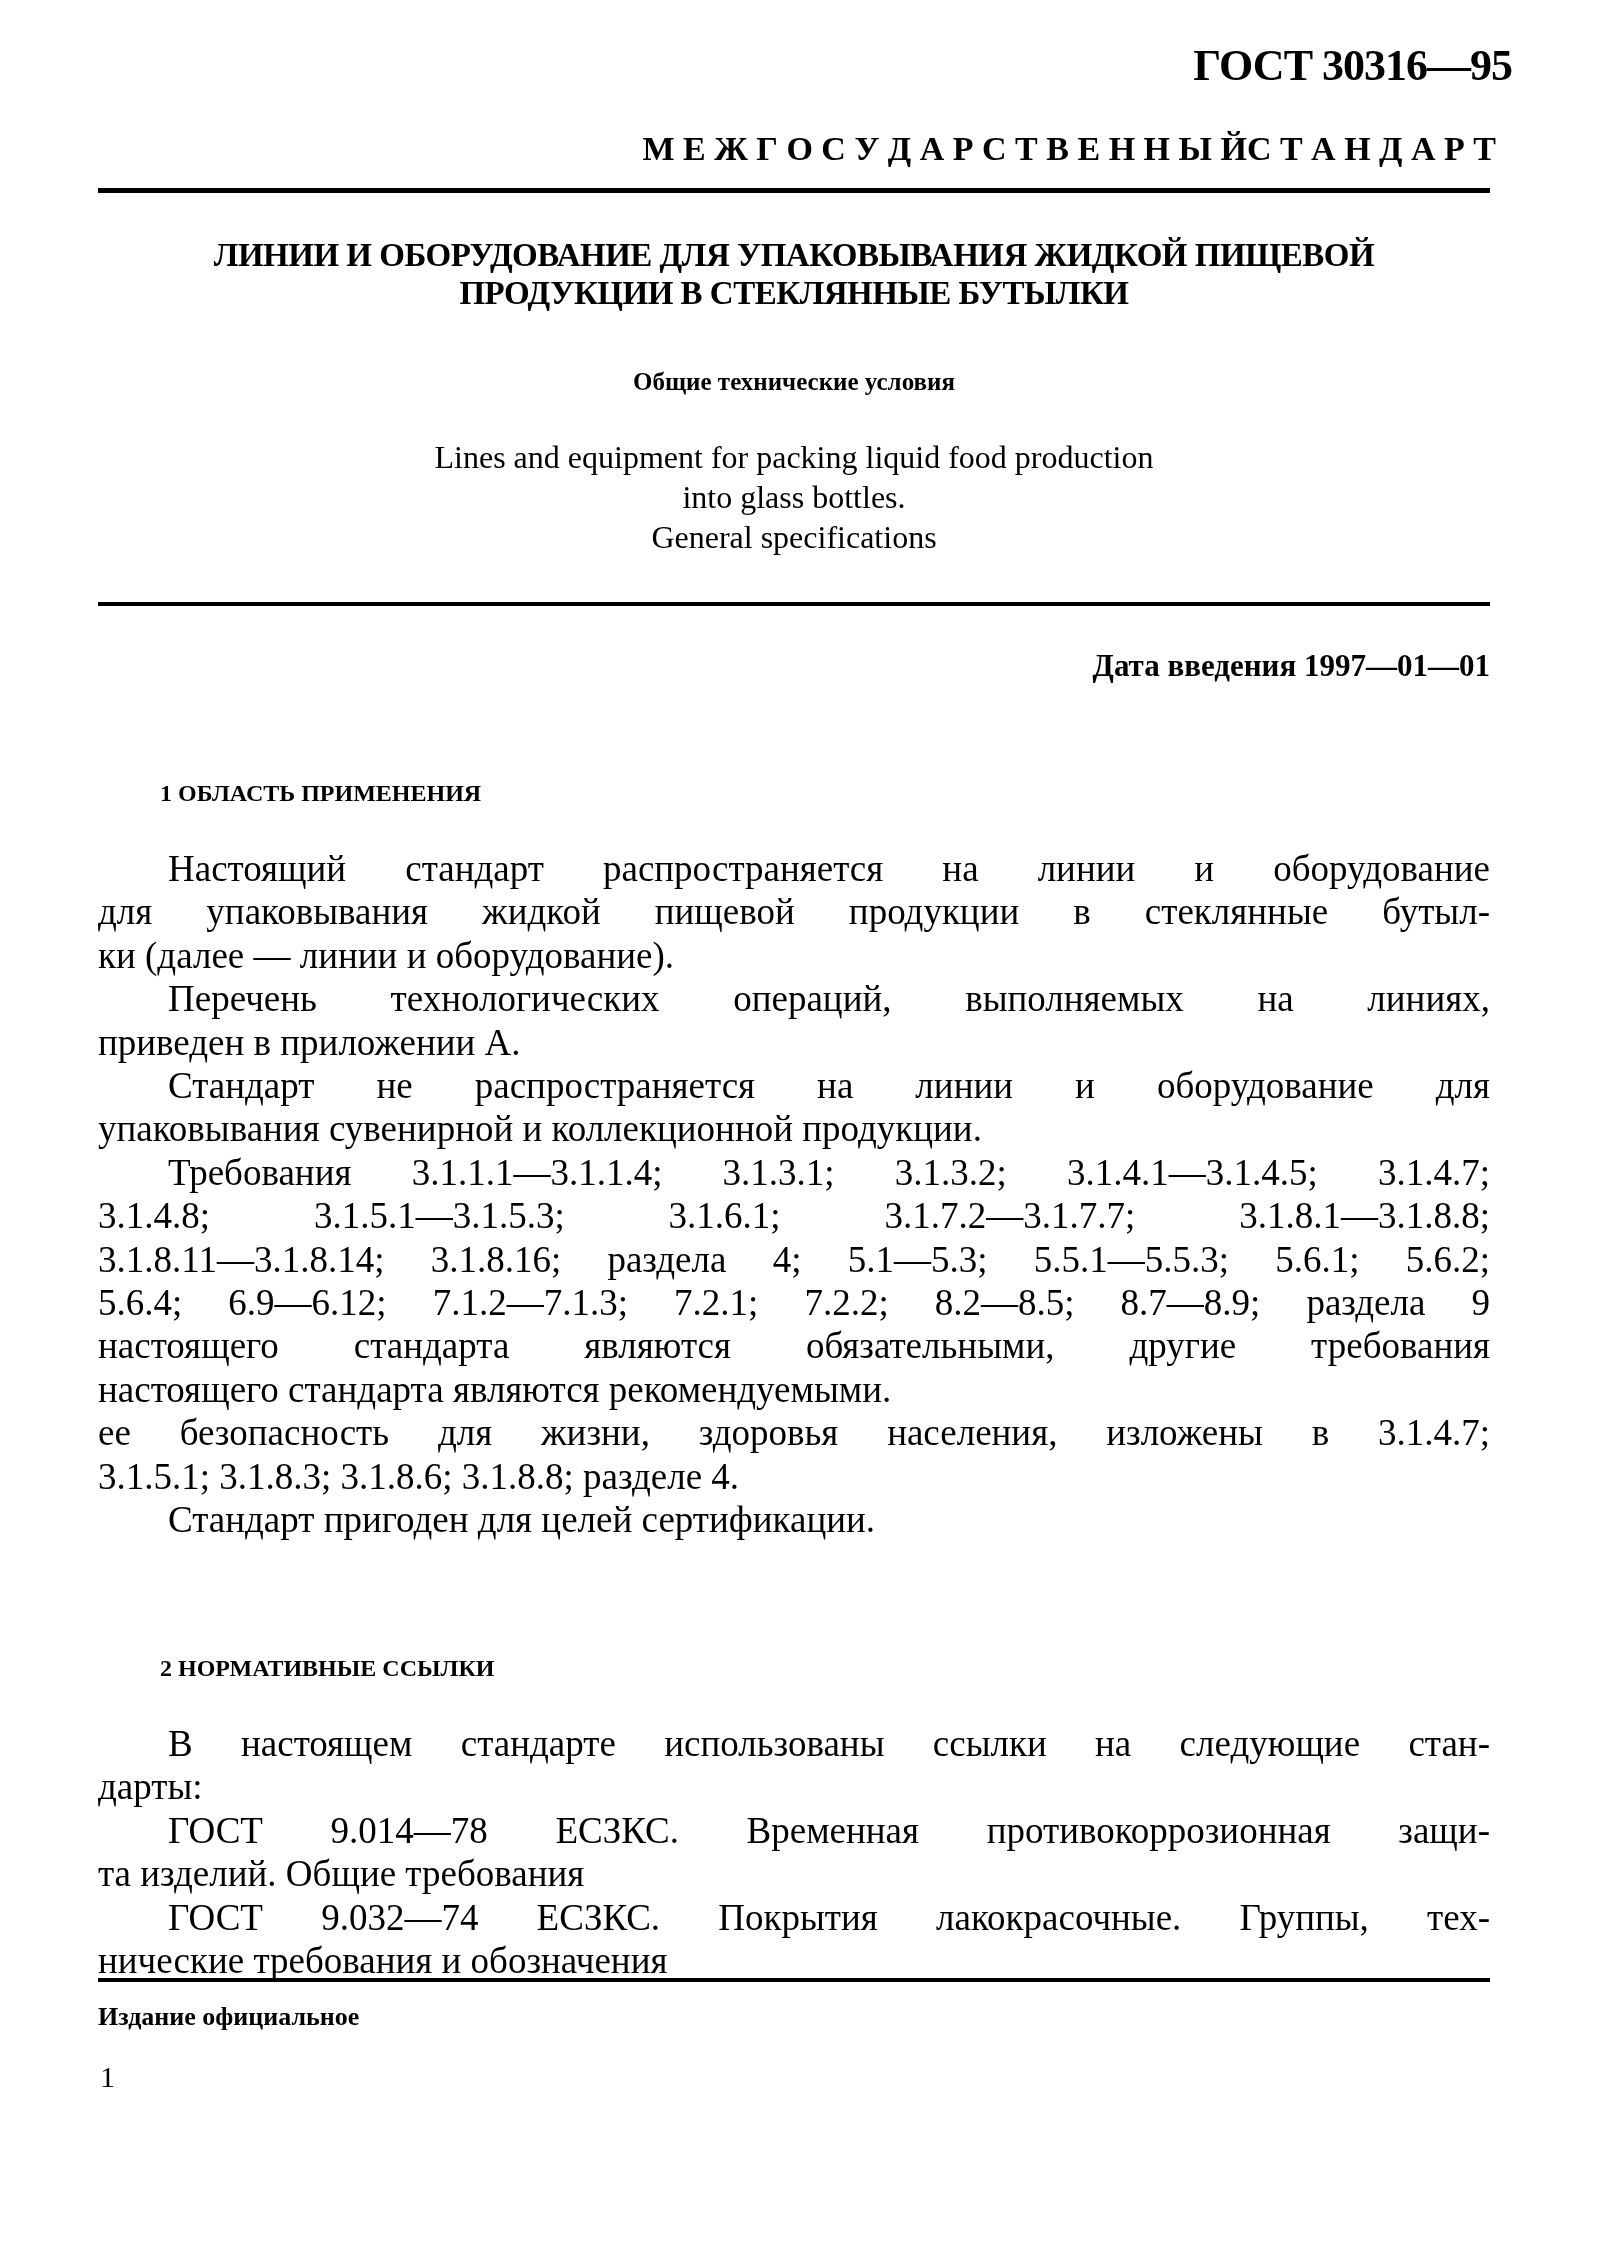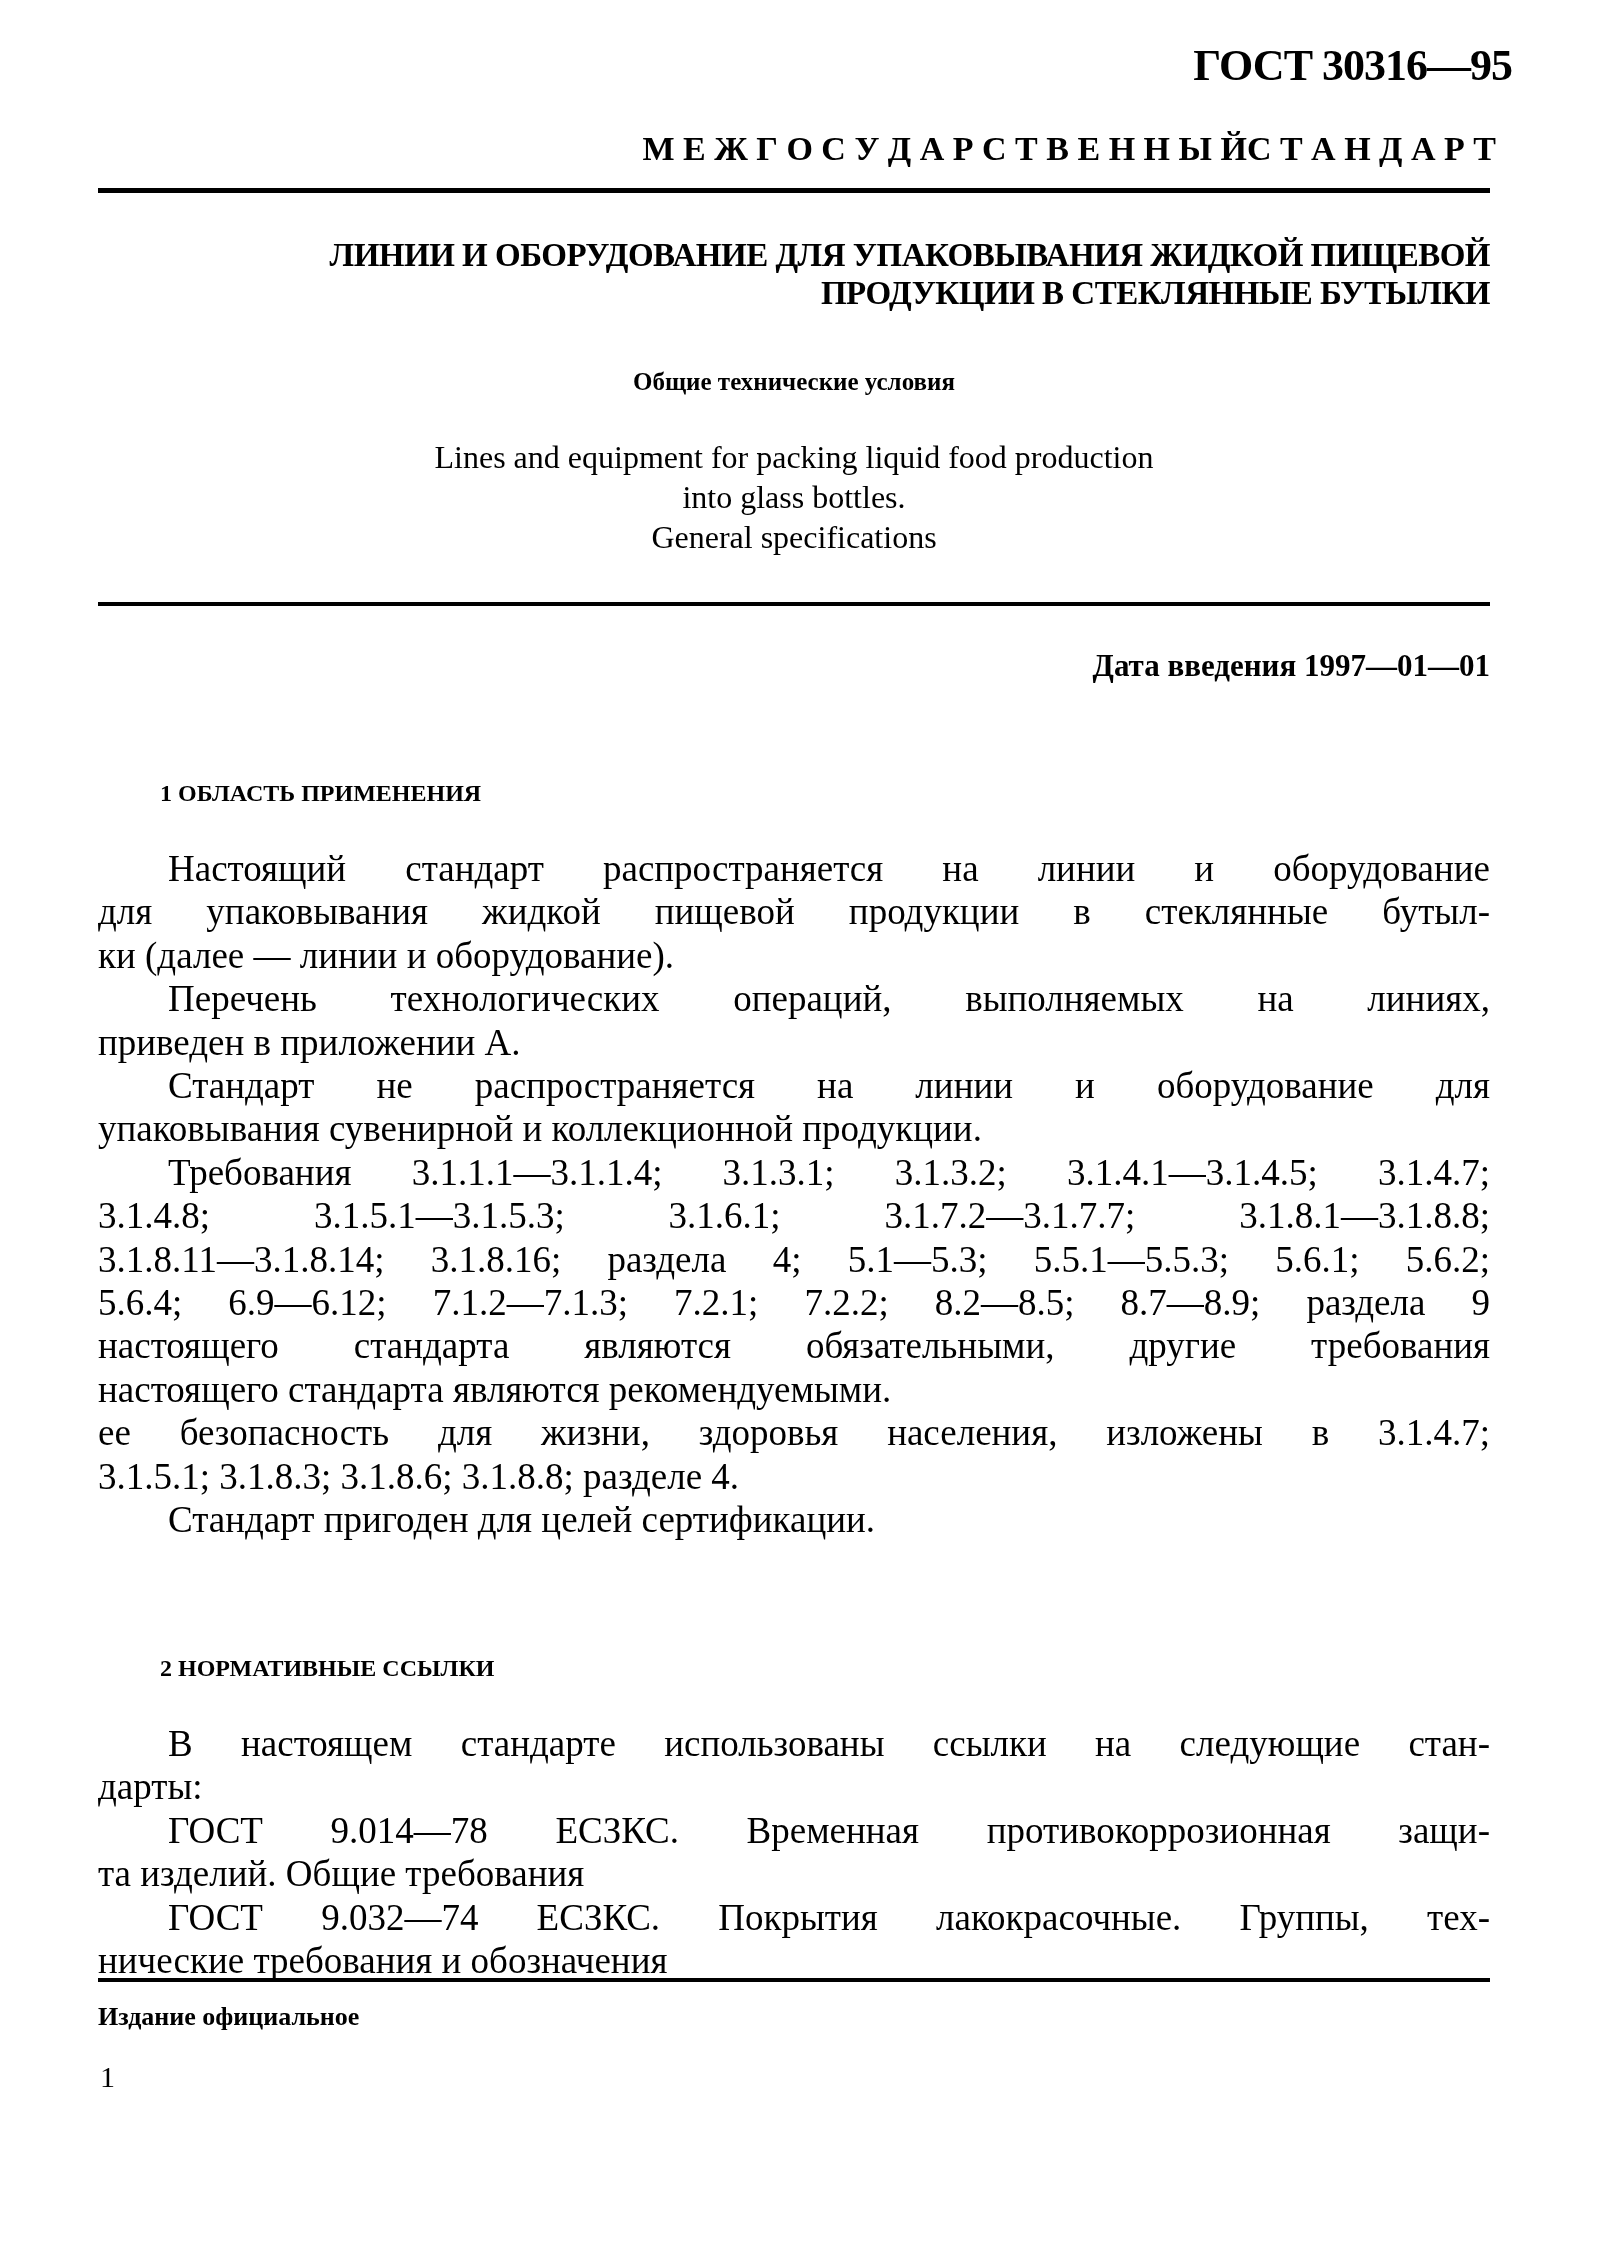--- a/index.html
+++ b/index.html
@@ -2,21 +2,21 @@
 <html><head>
 <meta charset="utf-8">
 <style>
   html,body{margin:0;padding:0;background:#fff;}
   body{width:1608px;height:2241px;position:relative;overflow:hidden;color:#000;font-family:"Liberation Serif","DejaVu Serif",serif;}
   .abs{position:absolute;}
   .doc-code{right:96px;top:40px;font-size:44px;font-weight:bold;letter-spacing:-1px;}
   .std-type{left:128px;width:1340px;top:130px;font-size:34px;font-weight:bold;display:flex;justify-content:flex-end;margin-left:28px;}
   .std-type span{display:inline-block;}
   .rule{left:98px;width:1392px;height:5px;background:#000;}
-  .title{left:98px;width:1392px;text-align:right;font-weight:bold;font-size:33px;line-height:38px;letter-spacing:-0.5px;}
+  .title{left:98px;width:1392px;text-align:center;font-weight:bold;font-size:33px;line-height:38px;letter-spacing:-0.5px;}
   .subtitle{left:98px;width:1392px;text-align:center;font-weight:bold;font-size:25px;top:368px;}
   .en{left:98px;width:1392px;text-align:center;font-size:32px;line-height:40px;top:437px;}
   .date{right:118px;top:648px;font-size:31px;font-weight:bold;}
   .h{left:160px;font-size:24px;font-weight:bold;}
   .body{left:98px;width:1392px;font-size:37px;line-height:43.4px;}
   .line{display:block;text-align:justify;text-align-last:justify;white-space:nowrap;}
   .line.last{text-align-last:left;}
   .indent{padding-left:70px;}
   .footer-label{left:98px;top:2002px;font-size:26px;font-weight:bold;}
   .page-num{left:100px;top:2060px;font-size:30px;}

